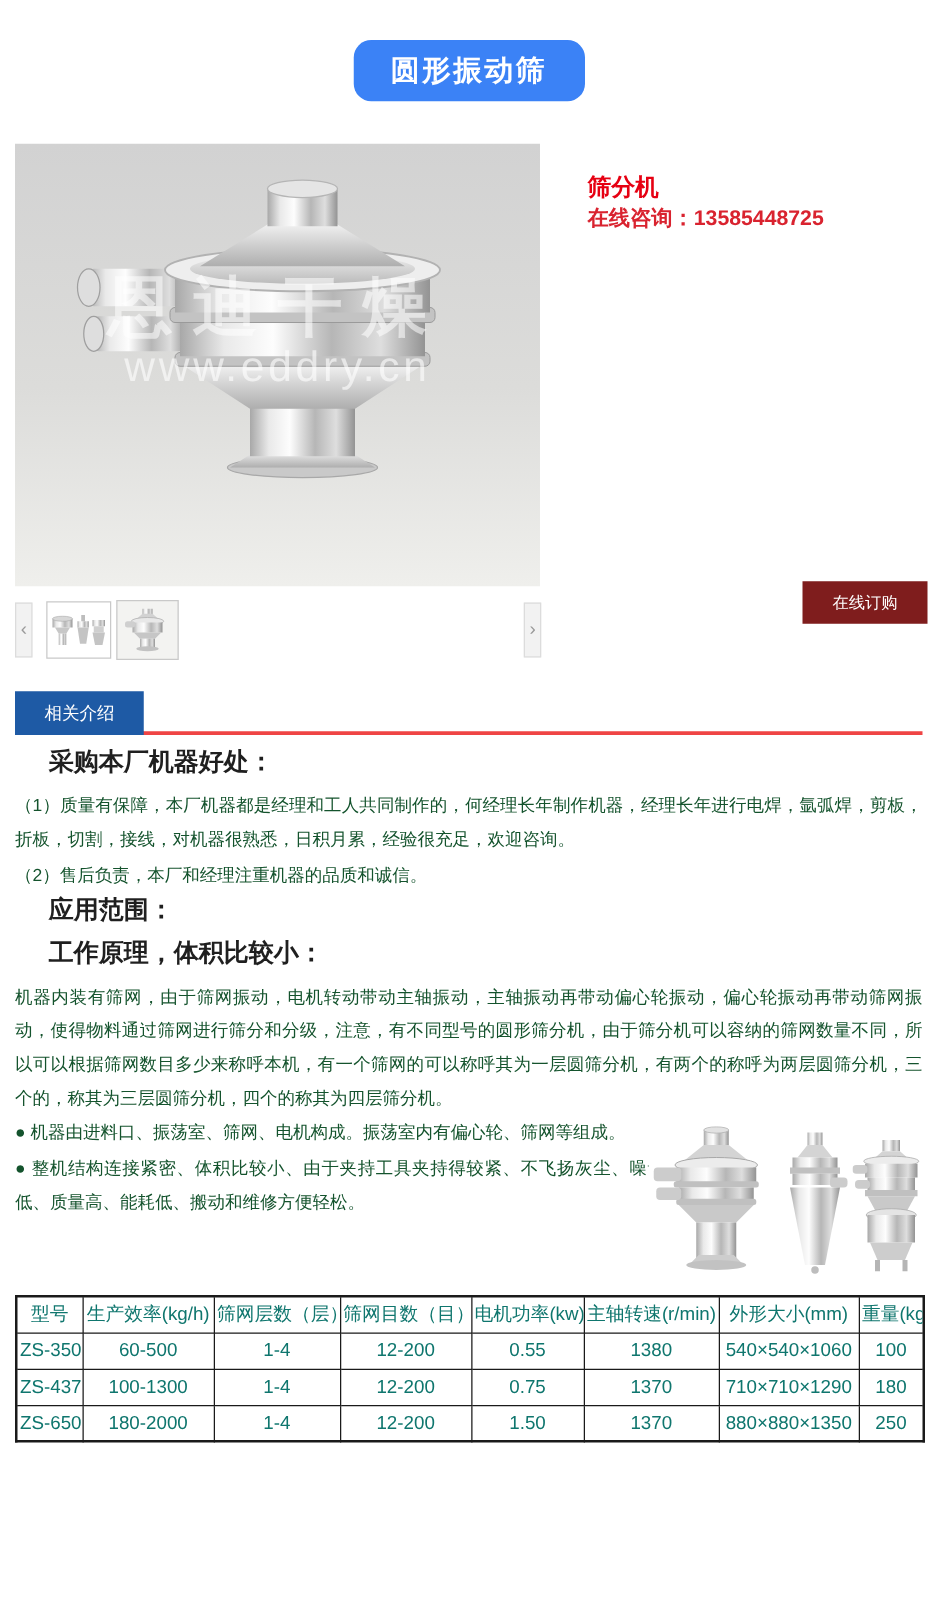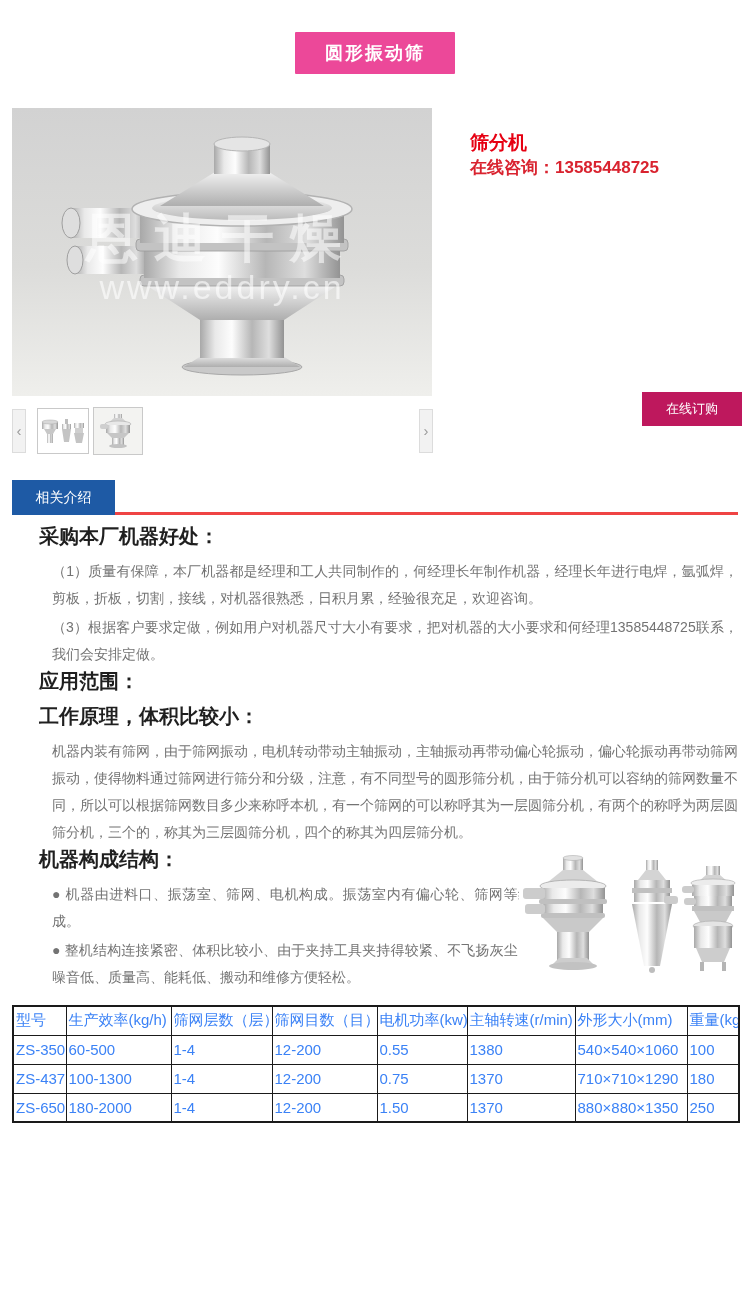--- a/index.html
+++ b/index.html
@@ -7,38 +7,38 @@
   body {
     width:750px; height:1292px; margin:0 auto; position:relative;
     font-family:"Liberation Sans","DejaVu Sans",sans-serif;
     color:#3c3c3c; overflow:hidden;
   }
   .page { width:750px; padding:0 12px; }
 
   
   .banner-wrap { text-align:center; padding-top:32px; }
   .red-banner {
-    display:inline-block; background:#ec4899; color:#ffffff;
-    font-size:18px; font-weight:bold; letter-spacing:2px;
-    padding:9px 30px; border-radius:1px;
+    display:inline-block; background:#3b82f6; color:#ffffff;
+    font-size:23px; font-weight:bold; letter-spacing:2px;
+    padding:9px 30px; border-radius:14px;
   }
 
   
   .product-row { display:flex; margin-top:34px; position:relative; }
   .main-image {
-    width:420px; height:288px; flex:0 0 420px;
+    width:420px; height:354px; flex:0 0 420px;
     background:linear-gradient(180deg,#d2d2d2 0%,#dcdcda 55%,#efefec 100%);
     position:relative; overflow:hidden; cursor:pointer;
   }
   .product-info { flex:1; padding:22px 0 0 38px; position:relative; }
   .product-title { color:#e60012; font-size:19px; font-weight:bold; }
   .product-consult { color:#d9232f; font-size:17px; font-weight:bold; }
   .order-btn {
     position:absolute; right:-4px; bottom:-30px;
-    background:#be185d; color:#fff; border:none; cursor:pointer;
+    background:#7f1d1d; color:#fff; border:none; cursor:pointer;
     font-size:13px; padding:8px 24px; font-family:inherit;
   }
 
   
   .thumbs-row { display:flex; align-items:center; margin-top:10px; height:50px; position:relative; }
   .thumb-arrow {
     width:14px; height:44px; background:#f2f2f2; border:1px solid #dcdcdc;
     color:#9a9a9a; font-size:15px; line-height:42px; text-align:center; cursor:pointer;
     user-select:none; flex:0 0 14px;
   }
@@ -54,37 +54,37 @@
     background:#1e5aa5; color:#ffffff; font-size:14px;
     display:flex; align-items:center; justify-content:center; cursor:pointer;
   }
 
   
   .content { padding-top:8px; }
   h3.sec-title {
     color:#1f1f1f; font-size:20px; font-weight:bold;
     padding-left:27px; margin-bottom:8px;
   }
-  p.body-text { font-size:14px; line-height:27px; color:#737373; text-align:justify;margin-left:40px; }
+  p.body-text { font-size:14px; line-height:27px; color:#14532d; text-align:justify; }
   p.body-text + p.body-text { margin-top:2px; }
 
   .structure-sec { position:relative; min-height:130px; }
   .structure-text { width:520px; }
   .structure-imgs {
     position:absolute; right:-6px; top:2px; width:225px; height:128px;
     display:flex; align-items:flex-end; justify-content:space-between;
     background:#ffffff;
   }
 
   
   .params-table { border-collapse:collapse; margin-top:14px; width:726px;
     border:2px solid #1a1a1a; table-layout:fixed; }
   .params-table th, .params-table td {
-    border:1px solid #1a1a1a; text-align:left; font-weight:normal;
-    font-size:15px; color:#3b82f6; height:29px; padding:0 2px;
+    border:1px solid #1a1a1a; text-align:center; font-weight:normal;
+    font-size:15px; color:#0f766e; height:29px; padding:0 2px;
     white-space:nowrap; overflow:hidden;
   }
   .c0{width:53px}.c1{width:105px}.c2{width:101px}.c3{width:105px}
   .c4{width:90px}.c5{width:108px}.c6{width:112px}.c7{width:52px}
 
   
   .wm1 {
     position:absolute; left:0; top:96px; width:100%; text-align:center;
     color:rgba(255,255,255,.55); font-size:52px; font-weight:bold; letter-spacing:16px;
     pointer-events:none;
@@ -194,29 +194,28 @@
   </div>
 
   <div class="tab-bar">
     <div class="tab-active">相关介绍</div>
   </div>
 
   <div class="content">
 
     <h3 class="sec-title">采购本厂机器好处：</h3>
     <p class="body-text">（1）质量有保障，本厂机器都是经理和工人共同制作的，何经理长年制作机器，经理长年进行电焊，氩弧焊，剪板，折板，切割，接线，对机器很熟悉，日积月累，经验很充足，欢迎咨询。</p>
-    <p class="body-text">（3）根据客户要求定做，例如用户对机器尺寸大小有要求，把对机器的大小要求和何经理13585448725联系，我们会安排定做。</p>
+    <p class="body-text">（2）售后负责，本厂和经理注重机器的品质和诚信。</p>
 
     <h3 class="sec-title">应用范围：</h3>
 
     <h3 class="sec-title">工作原理，体积比较小：</h3>
     <p class="body-text">机器内装有筛网，由于筛网振动，电机转动带动主轴振动，主轴振动再带动偏心轮振动，偏心轮振动再带动筛网振动，使得物料通过筛网进行筛分和分级，注意，有不同型号的圆形筛分机，由于筛分机可以容纳的筛网数量不同，所以可以根据筛网数目多少来称呼本机，有一个筛网的可以称呼其为一层圆筛分机，有两个的称呼为两层圆筛分机，三个的，称其为三层圆筛分机，四个的称其为四层筛分机。</p>
 
     <div class="structure-sec">
-      <h3 class="sec-title">机器构成结构：</h3>
       <div class="structure-text">
         <p class="body-text">● 机器由进料口、振荡室、筛网、电机构成。振荡室内有偏心轮、筛网等组成。</p>
         <p class="body-text">● 整机结构连接紧密、体积比较小、由于夹持工具夹持得较紧、不飞扬灰尘、噪音低、质量高、能耗低、搬动和维修方便轻松。</p>
       </div>
       <div class="structure-imgs">
         <svg width="102" height="122" viewBox="0 0 102 122">
           <rect x="44" y="4" width="20" height="12" fill="url(#met)"></rect>
             <ellipse cx="54" cy="4" rx="10" ry="2.5" fill="#e2e2e2" stroke="#b0b0b0" stroke-width="0.6"></ellipse>
           <path d="M24,32 L44,16 L64,16 L84,32 Z" fill="#d4d4d4"></path>
           <ellipse cx="54" cy="32" rx="33" ry="6" fill="#ececec" stroke="#a8a8a8" stroke-width="0.8"></ellipse>

